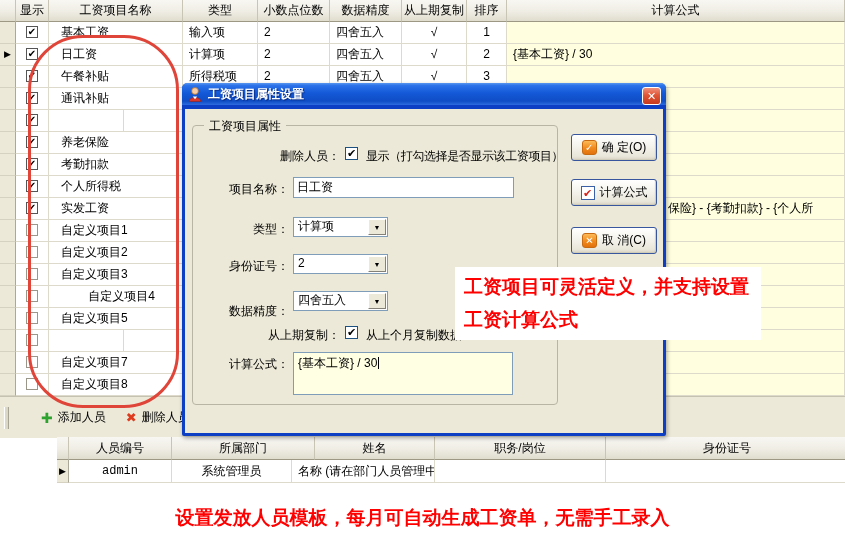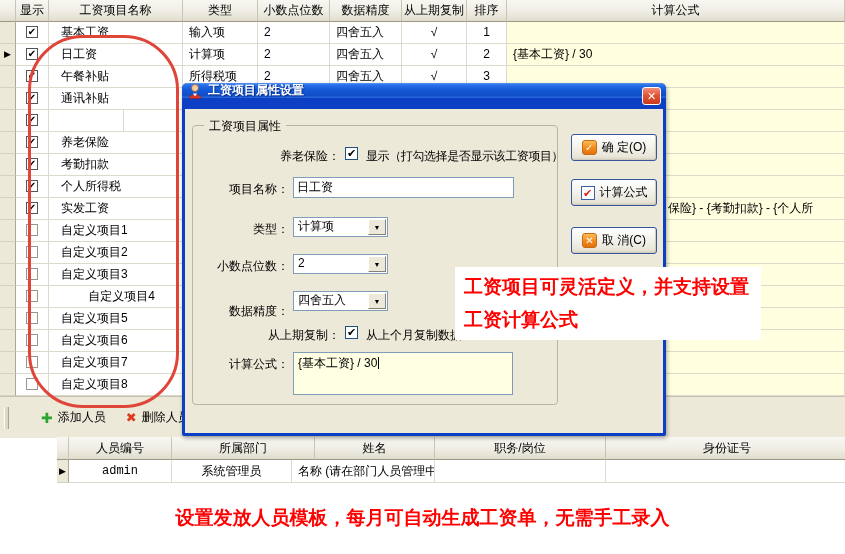--- a/index.html
+++ b/index.html
@@ -41,21 +41,21 @@
   .grip{width:3px;height:22px;margin-left:4px;background:#DCD8C8;
         border-left:1px solid #fff;border-right:1px solid #A8A494;}
   .tbtn{display:flex;align-items:center;gap:5px;padding:4px 6px;cursor:default;}
   .tplus{color:#2FA32F;font-size:14px;font-weight:bold;line-height:14px;}
   .tx{color:#DE3C1F;font-size:13px;font-weight:bold;line-height:14px;}
   .tsep{width:1px;height:22px;background:#A8A494;border-right:1px solid #fff;margin-left:6px;}
   
   .dialog{position:absolute;left:182px;top:83px;width:484px;height:353px;z-index:30;
           background:#0C3FC4;border-radius:6px 6px 2px 2px;
           box-shadow:1px 2px 4px rgba(0,0,0,.35);}
-  .titlebar{position:absolute;left:0;top:0;right:0;height:15px;border-radius:5px 5px 0 0;
+  .titlebar{position:absolute;left:0;top:0;right:0;height:22px;border-radius:5px 5px 0 0;
             background:linear-gradient(180deg,#5A96F0 0%,#2B71E8 12%,#1459D8 45%,#0F4DC5 82%,#2E6BE0 100%);
             display:flex;align-items:center;color:#fff;font-weight:bold;}
   .titlebar .ttl{margin-left:5px;text-shadow:1px 1px 1px #082A80;}
   .closebtn{position:absolute;right:5px;top:4px;width:19px;height:18px;border-radius:3px;
             border:1px solid #fff;box-sizing:border-box;
             background:linear-gradient(180deg,#F0907C 0%,#E05535 45%,#C83A1E 100%);
             color:#fff;font-size:11px;font-weight:bold;text-align:center;line-height:16px;}
   .dlg-inner{position:absolute;left:3px;right:3px;top:26px;bottom:3px;background:#ECE9D8;}
   .gbox{position:absolute;left:7px;top:16px;width:366px;height:280px;box-sizing:border-box;
         border:1px solid #B9B5A4;border-radius:4px;}
@@ -248,21 +248,20 @@
       <div class="cell c-pad" style="width: 75px;"></div>
       <div class="cell c-pad" style="width: 72px;"></div>
       <div class="cell c-pad" style="width: 72px;"></div>
       <div class="cell c-center" style="width: 65px;"></div>
       <div class="cell c-center" style="width: 40px;"></div>
       <div class="cell c-formula" style="flex: 1 1 0%; min-width: 0px;"></div>
     </div>
     <div class="trow">
       <div class="cell ind" style="width: 16px;"></div>
       <div class="cell c-center" style="width: 33px;"><span class="gcb"></span></div>
-      <div class="cell c-name" style="width: 134px;">自定义项目6</div>
       <div class="cell c-pad" style="width: 75px;"></div>
       <div class="cell c-pad" style="width: 72px;"></div>
       <div class="cell c-pad" style="width: 72px;"></div>
       <div class="cell c-center" style="width: 65px;"></div>
       <div class="cell c-center" style="width: 40px;"></div>
       <div class="cell c-formula" style="flex: 1 1 0%; min-width: 0px;"></div>
     </div>
     <div class="trow">
       <div class="cell ind" style="width: 16px;"></div>
       <div class="cell c-center" style="width: 33px;"><span class="gcb"></span></div>
@@ -333,34 +332,34 @@
       </svg>
     </span>
     <span class="ttl">工资项目属性设置</span>
     <span class="closebtn">✕</span>
   </div>
   <div class="dlg-inner">
     <div class="gbox">
       <span class="gbox-label">工资项目属性</span>
     </div>
 
-    <div class="dlabel" style="left:10px;width:145px;top:39px;">养老保险：</div>
+    <div class="dlabel" style="left:10px;width:145px;top:39px;">删除人员：</div>
     <div class="dcb" style="left:160px;top:38px;">✔</div>
     <div style="position:absolute;left:181px;top:39px;letter-spacing:-0.4px;">显示（打勾选择是否显示该工资项目）</div>
 
     <div class="dlabel" style="left:10px;width:94px;top:72px;">项目名称：</div>
     <input class="dfield" style="left: 108px; top: 68px; width: 221px; height: 21px;" value="日工资">
 
     <div class="dlabel" style="left:10px;width:94px;top:112px;">类型：</div>
     <div class="combo" style="left:108px;top:108px;width:95px;">
       <span>计算项</span>
       <span class="cbtn">▼</span>
     </div>
 
-    <div class="dlabel" style="left:10px;width:94px;top:149px;">小数点位数：</div>
+    <div class="dlabel" style="left:10px;width:94px;top:149px;">身份证号：</div>
     <div class="combo" style="left:108px;top:145px;width:95px;">
       <span>2</span>
       <span class="cbtn">▼</span>
     </div>
 
     <div class="dlabel" style="left:10px;width:94px;top:194px;">数据精度：</div>
     <div class="combo" style="left:108px;top:182px;width:95px;">
       <span>四舍五入</span>
       <span class="cbtn">▼</span>
     </div>

